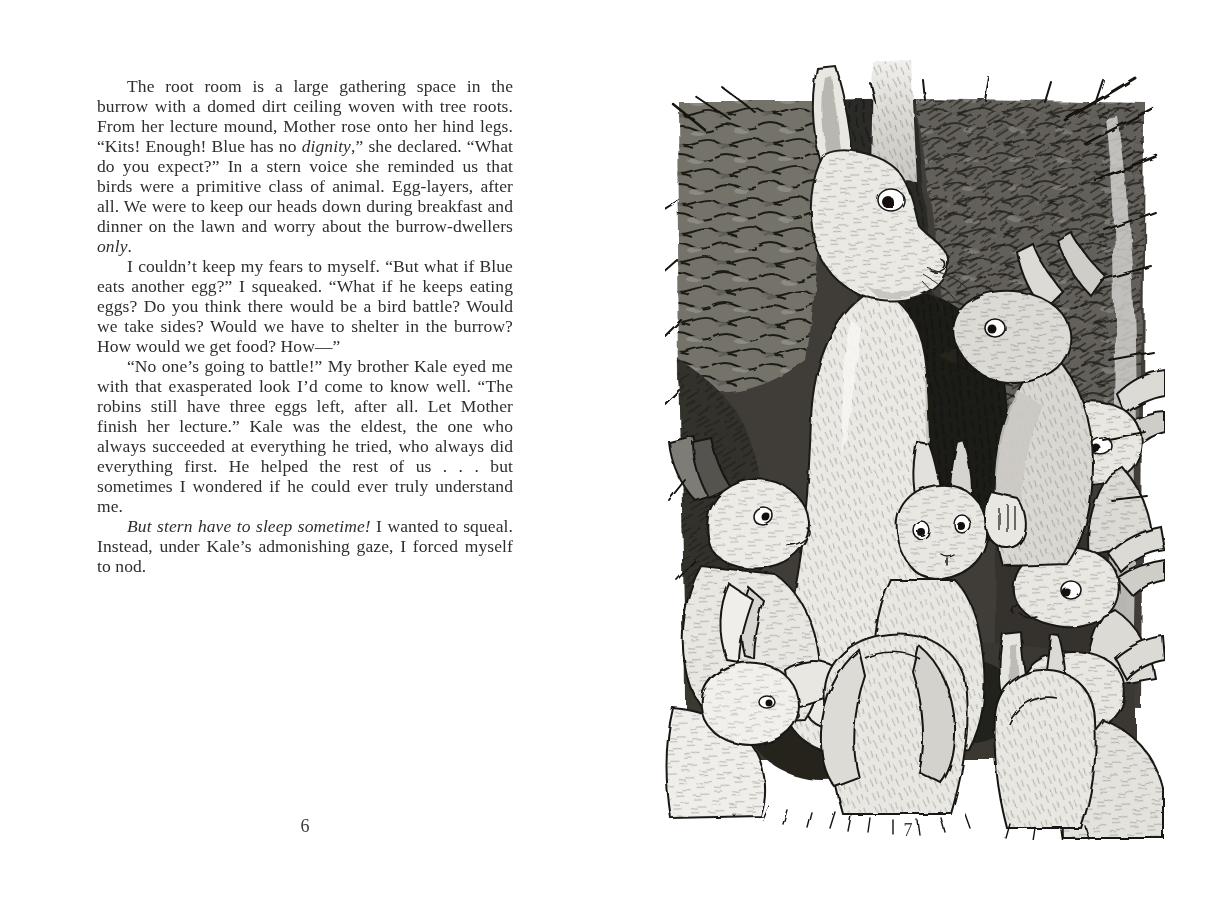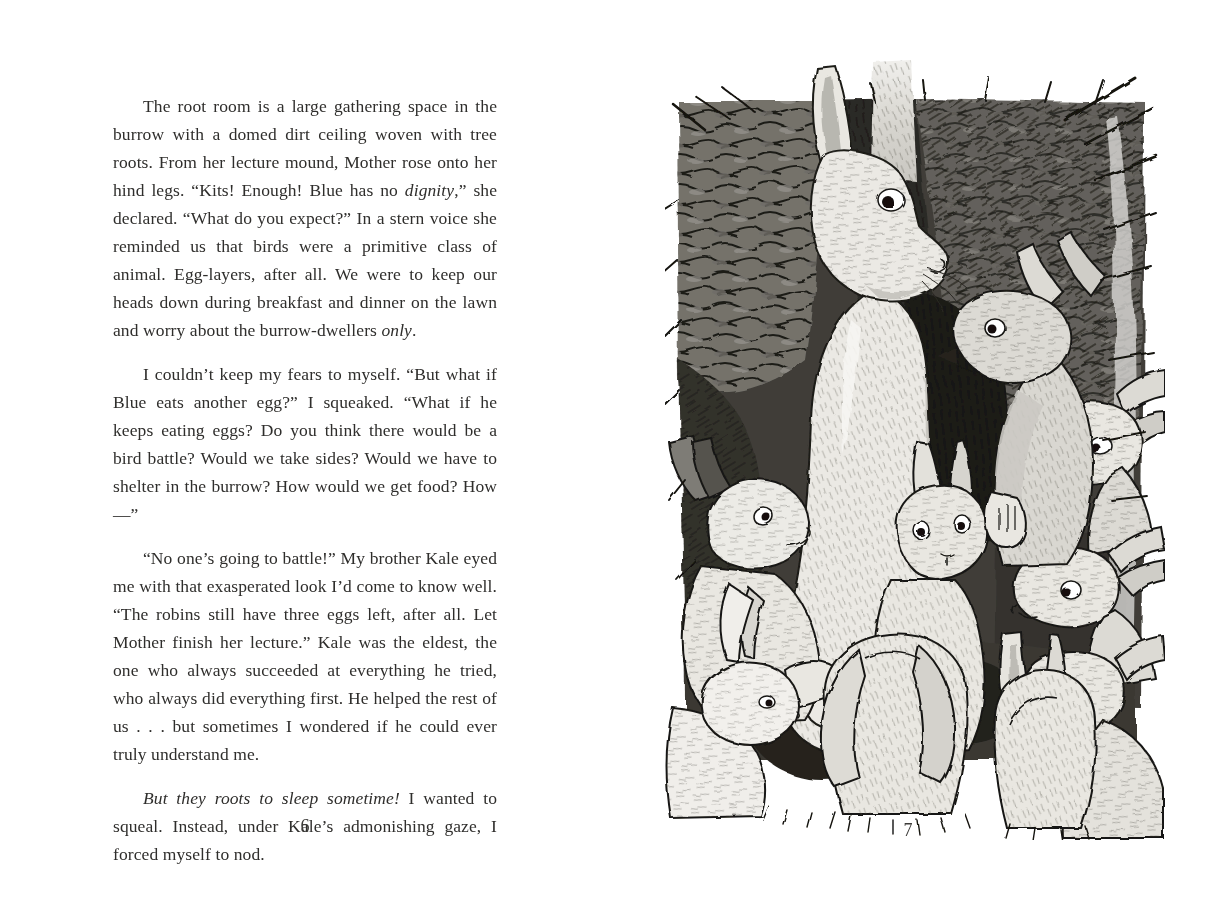--- a/index.html
+++ b/index.html
@@ -2,39 +2,39 @@
 <html><head>
 <meta charset="utf-8">
 <style>
   html,body{margin:0;padding:0;background:#ffffff;}
   body{width:1214px;height:911px;font-family:"Liberation Serif","DejaVu Serif",serif;}
   .spread{position:relative;width:1214px;height:911px;background:#ffffff;overflow:hidden;}
   .page{position:absolute;top:0;height:911px;}
   .page-left{left:0;width:607px;}
   .page-right{left:607px;width:607px;}
   .text-block{position:absolute;left:97px;top:76px;width:416px;color:#2f2e2c;}
-  .para{margin:16px;text-indent:30px;font-size:17.5px;line-height:28px;text-align:justify;letter-spacing:0.1px;}
+  .para{margin:0;text-indent:30px;font-size:17.5px;line-height:20px;text-align:justify;letter-spacing:0.1px;}
   .para em{font-style:italic;}
   .folio{position:absolute;font-size:18px;color:#3c3b39;text-align:center;}
   .folio-left{left:97px;width:416px;top:816px;}
   .folio-right{left:58px;width:486px;top:820px;}
   .illustration{position:absolute;left:58px;top:60px;width:500px;height:780px;margin:0;}
   svg{display:block;}
 </style>
 </head>
 <body>
 
 <div class="spread">
 
   <section class="page page-left">
     <div class="text-block">
         <p class="para"><span>The root room is a large gathering space in the burrow with a domed dirt ceiling woven with tree roots. From her lecture mound, Mother rose onto her hind legs. “Kits! Enough! Blue has no </span><em>dignity</em><span>,” she declared. “What do you expect?” In a stern voice she reminded us that birds were a primitive class of animal. Egg-layers, after all. We were to keep our heads down during breakfast and dinner on the lawn and worry about the burrow-dwellers </span><em>only</em><span>.</span></p>
         <p class="para"><span>I couldn’t keep my fears to myself. “But what if Blue eats another egg?” I squeaked. “What if he keeps eating eggs? Do you think there would be a bird battle? Would we take sides? Would we have to shelter in the burrow? How would we get food? How—”</span></p>
         <p class="para"><span>“No one’s going to battle!” My brother Kale eyed me with that exasperated look I’d come to know well. “The robins still have three eggs left, after all. Let Mother finish her lecture.” Kale was the eldest, the one who always succeeded at everything he tried, who always did everything first. He helped the rest of us . . . but sometimes I wondered if he could ever truly understand me.</span></p>
-        <p class="para"><em>But they roots to sleep sometime!</em><span> I wanted to squeal. Instead, under Kale’s admonishing gaze, I forced myself to nod.</span></p>
+        <p class="para"><em>But stern have to sleep sometime!</em><span> I wanted to squeal. Instead, under Kale’s admonishing gaze, I forced myself to nod.</span></p>
       </div>
     <div class="folio folio-left">6</div>
   </section>
 
   <section class="page page-right">
     <figure class="illustration">
       <svg viewBox="0 0 500 780" width="500" height="780" xmlns="http://www.w3.org/2000/svg">
         <defs>
           <filter id="rg" x="-15%" y="-15%" width="130%" height="130%">
             <feTurbulence type="fractalNoise" baseFrequency="0.013 0.02" numOctaves="3" seed="11" result="n"></feTurbulence>

